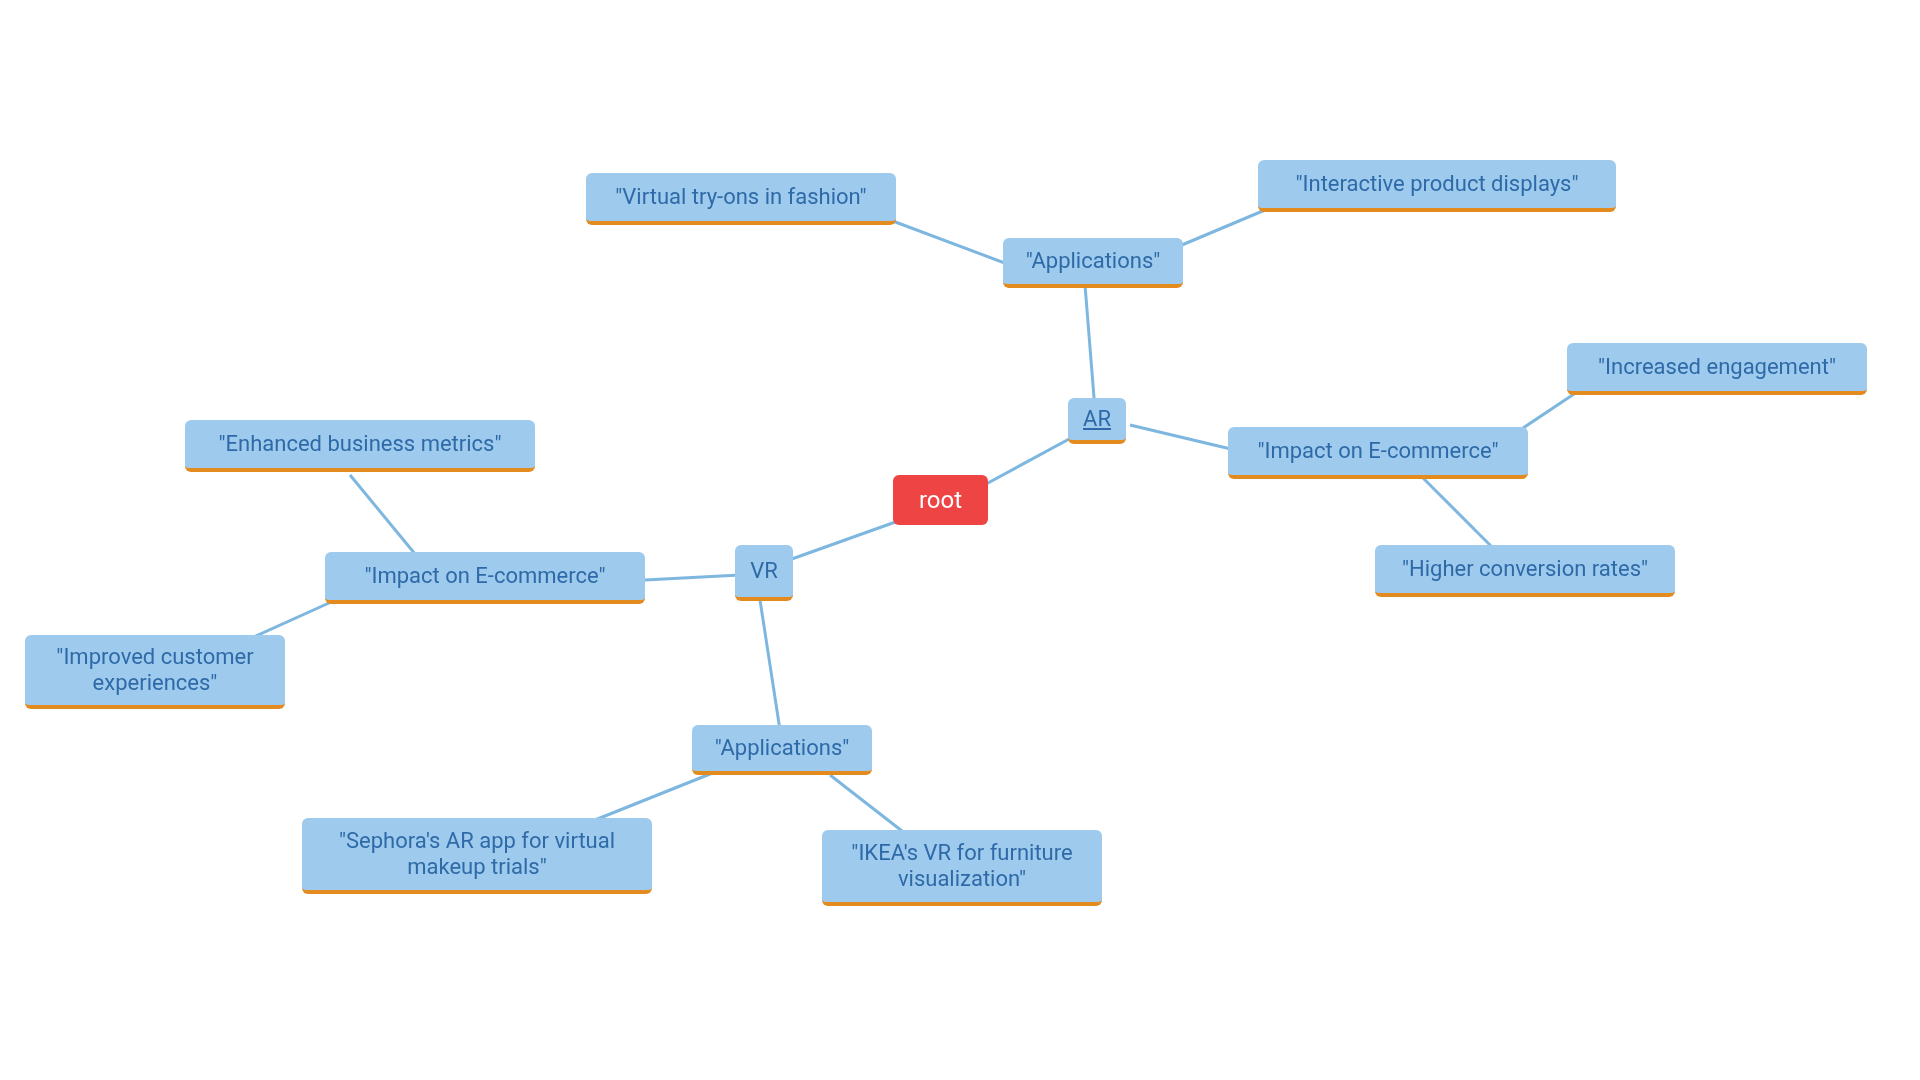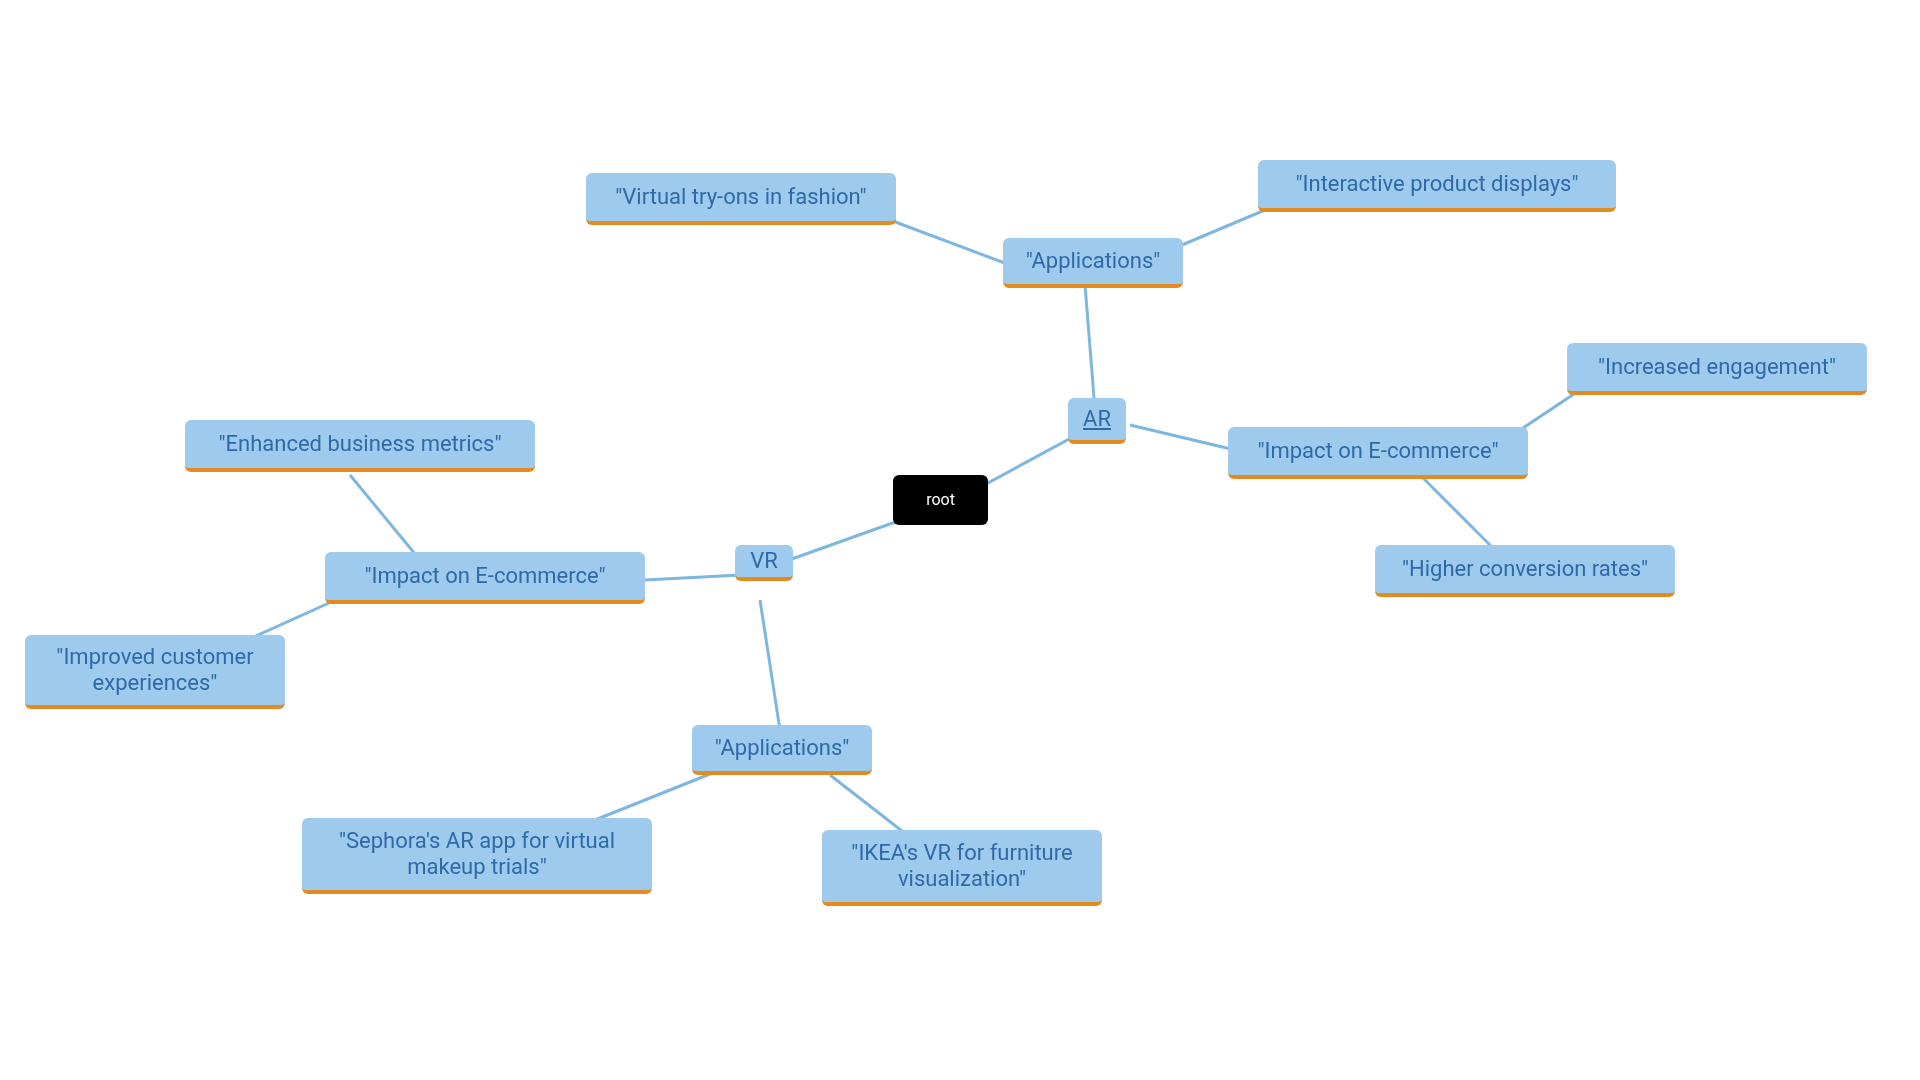--- a/index.html
+++ b/index.html
@@ -34,25 +34,25 @@
     text-align: center;
     border-radius: 6px;
     font-size: 22px;
     line-height: 1.2;
     padding: 8px 18px;
   }
   .node .label {
     pointer-events: none;
   }
   .root-node {
-    background: #000000;
+    background: #ef4444;
     color: #ffffff;
     border: none;
     font-weight: 400;
-    font-size: 16px;
+    font-size: 24px;
   }
   .branch-node {
     background: #9ecbed;
     color: #2f6aa8;
     border-bottom: 4px solid #e38b1e;
     font-weight: 400;
   }
   .edge {
     stroke: #7db7e0;
     stroke-width: 3;
@@ -96,21 +96,21 @@
   </svg>
 
   <div class="node root-node" style="left:893px; top:475px; width:95px; height:50px;">
     <span class="label">root</span>
   </div>
 
   <div class="node branch-node" style="left:1068px; top:398px; width:58px; height:46px;text-decoration:underline;">
     <span class="label">AR</span>
   </div>
 
-  <div class="node branch-node" style="left:735px; top:545px; width:58px; height:36px;">
+  <div class="node branch-node" style="left:735px; top:545px; width:58px; height:56px;">
     <span class="label">VR</span>
   </div>
 
   <div class="node branch-node" style="left:1003px; top:238px; width:180px; height:50px;">
     <span class="label">"Applications"</span>
   </div>
 
   <div class="node branch-node" style="left:586px; top:173px; width:310px; height:52px;">
     <span class="label">"Virtual try-ons in fashion"</span>
   </div>

